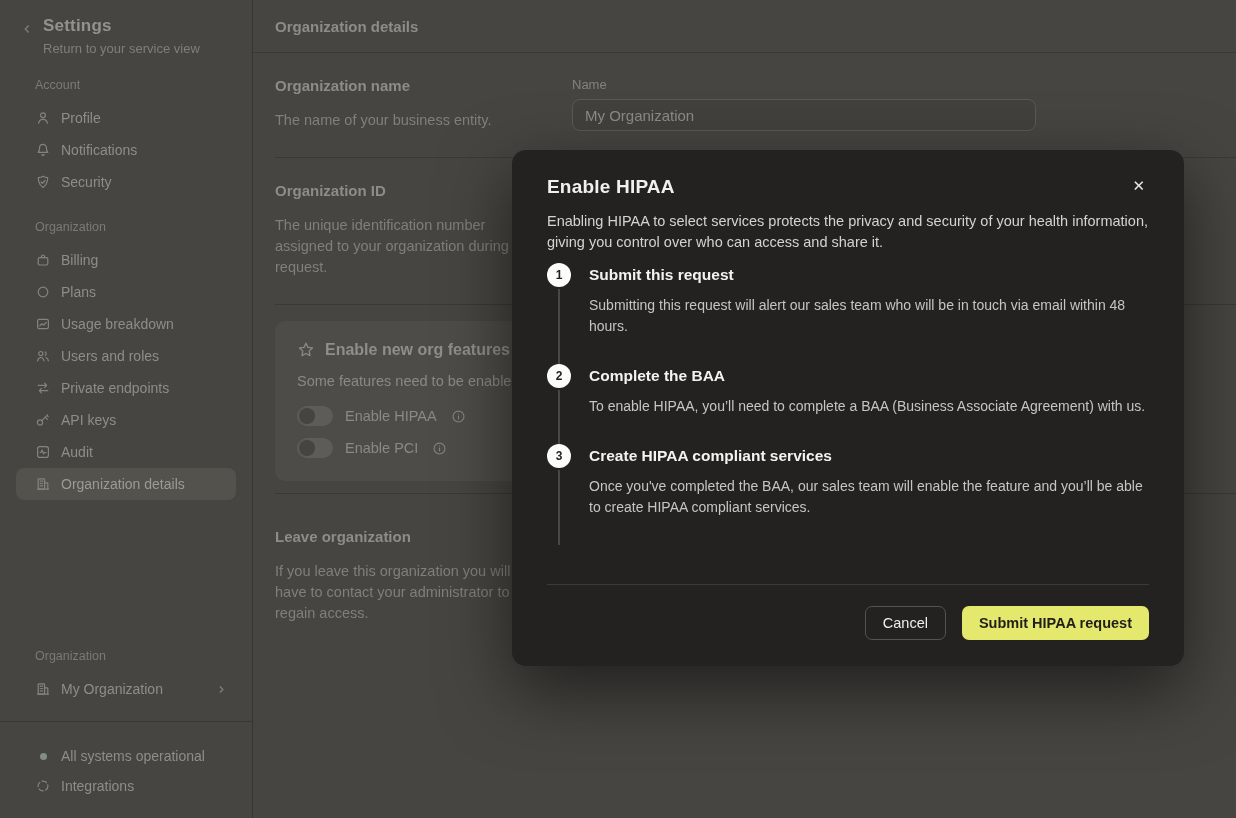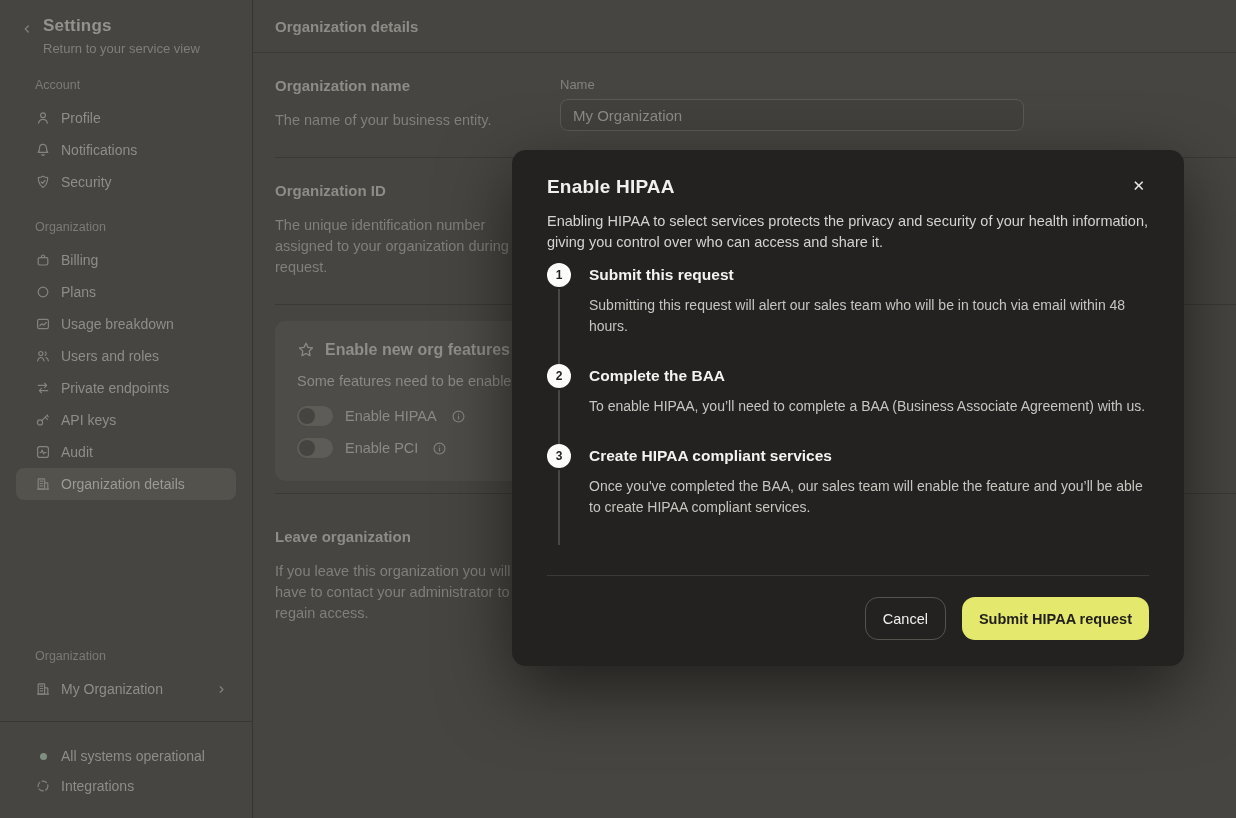--- a/index.html
+++ b/index.html
@@ -35,21 +35,21 @@
   .status-item{height:28px;}
   
   .main{flex:1;display:flex;flex-direction:column;min-width:0;}
   .page-header{
     height:53px;display:flex;align-items:center;padding-left:22px;
     border-bottom:1px solid rgba(0,0,0,0.16);
   }
   .page-title{font-size:15px;font-weight:700;color:#8d8c86;}
   .content{padding:0 0 0 22px;}
   .section{
-    display:grid;grid-template-columns:268px 1fr;column-gap:17px;
+    display:grid;grid-template-columns:268px 1fr;column-gap:29px;
     padding:24px 24px 26px 0;
   }
   .section.bordered{border-bottom:1px solid rgba(0,0,0,0.16);}
   .sec-title{font-size:15px;font-weight:700;color:#8d8c86;margin:0 0 16px 0;}
   .sec-desc{font-size:14.5px;line-height:21px;color:#817f7a;margin:0;max-width:262px;}
   .field-label{font-size:13px;color:#83827d;margin-bottom:7px;}
   .field-input{
     width:464px;height:32px;background:rgba(0,0,0,0.05);border:1px solid #5a5952;
     border-radius:8px;color:#8c8b85;font-size:15px;padding:0 12px;outline:none;
     font-family:"Liberation Sans","DejaVu Sans",sans-serif;
@@ -91,21 +91,21 @@
   .step-body{padding-bottom:27px;}
   .step:last-of-type .step-body{padding-bottom:0;}
   .step-title{font-size:15.5px;font-weight:700;color:#f4f3f1;margin:3px 0 11px 0;}
   .step-desc{font-size:14px;line-height:21px;color:#c7c5c0;margin:0;max-width:560px;}
   .modal-footer{
     margin-top:auto;border-top:1px solid #3b3a37;padding-top:21px;
     display:flex;justify-content:flex-end;gap:16px;
   }
   .btn{
     font-family:"Liberation Sans","DejaVu Sans",sans-serif;
-    font-size:14.5px;font-weight:500;border-radius:13px;height:43px;padding:0 17px;cursor:pointer;
+    font-size:14.5px;font-weight:500;border-radius:7px;height:34px;padding:0 17px;cursor:pointer;
   }
   .btn-cancel{background:transparent;border:1px solid #54534e;color:#f0efec;}
   .btn-submit{border:none;color:#201f1a;}
 </style>
 </head>
 <body>
 
 <div class="app">
 
   <aside class="sidebar">

